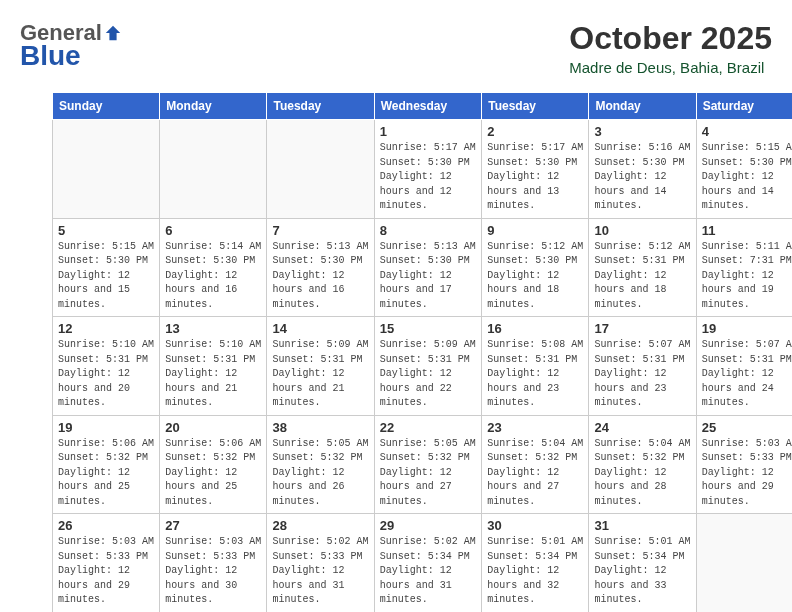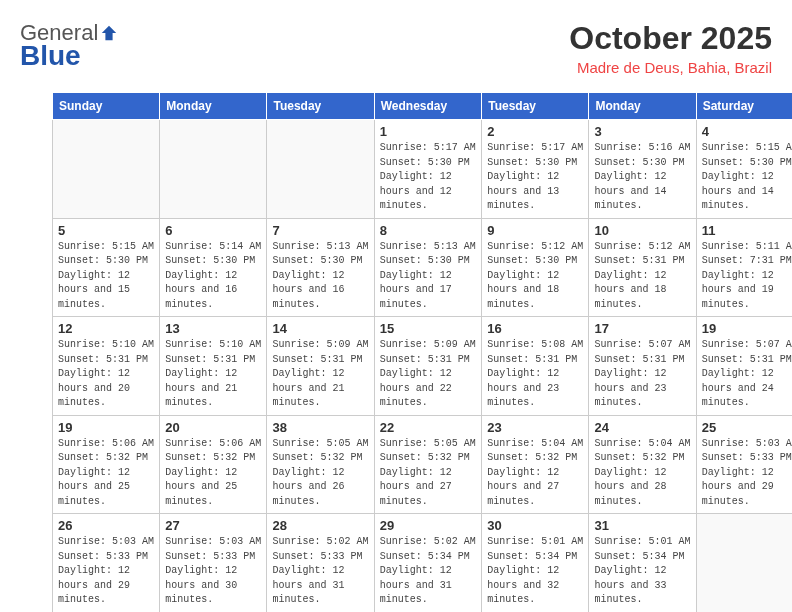--- a/index.html
+++ b/index.html
@@ -21,38 +21,37 @@
       flex-direction: column;
       align-items: flex-start;
     }
     .logo-text {
       display: flex;
       align-items: center;
       font-size: 22px;
       font-weight: bold;
       color: #333;
     }
-    .logo-general { color: #555; font-weight: normal; }
+    .logo-general { color: #555; font-weight: bold; }
     .logo-icon {
       width: 18px;
       height: 18px;
       margin-left: 2px;
       display: inline-block;
     }
     .title-block {
-      text-align: right;
     }
     .month-title {
       font-size: 32px;
       font-weight: bold;
       color: #333;
     }
     .location {
       font-size: 15px;
-      color: #ef4444;
+      color: #14532d;
       margin-top: 2px;
     }
     .calendar {
       width: 100%;
       border-collapse: collapse;
       font-size: 11px;
       margin-left: 32px;
     }
     .calendar th {
       background-color: #3366cc;

